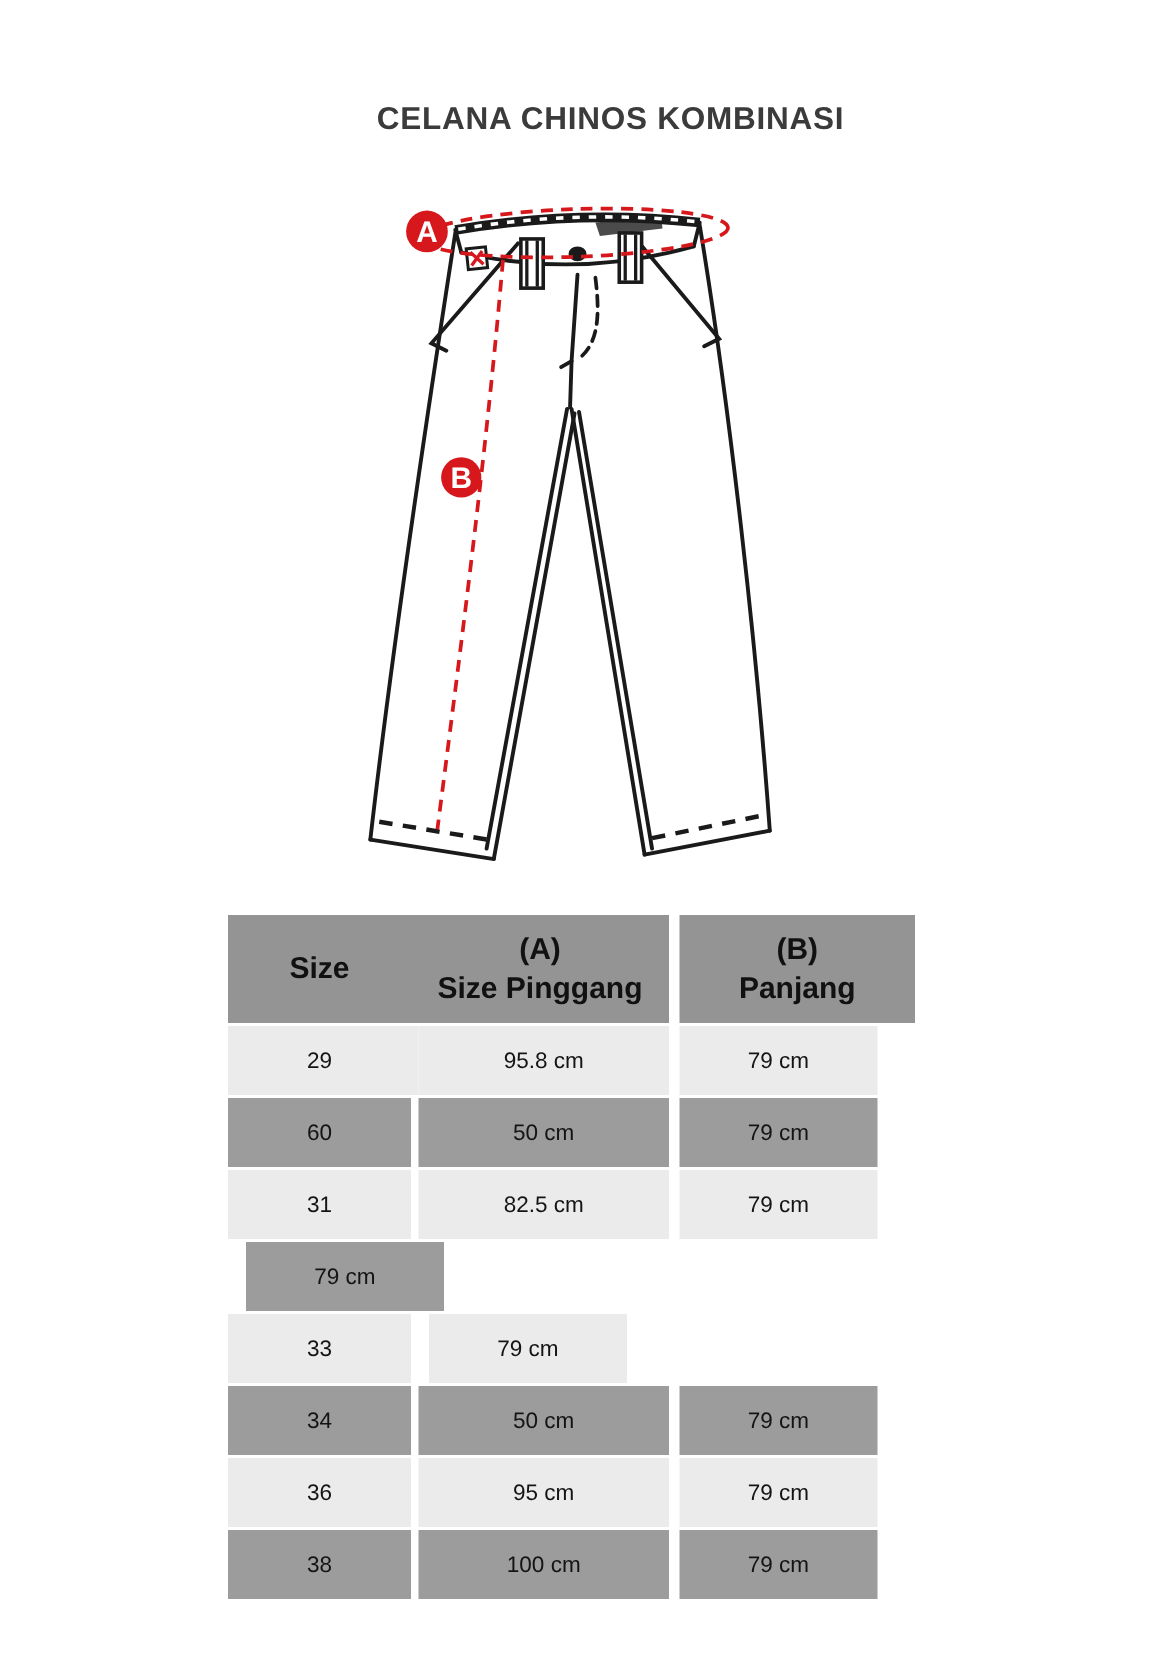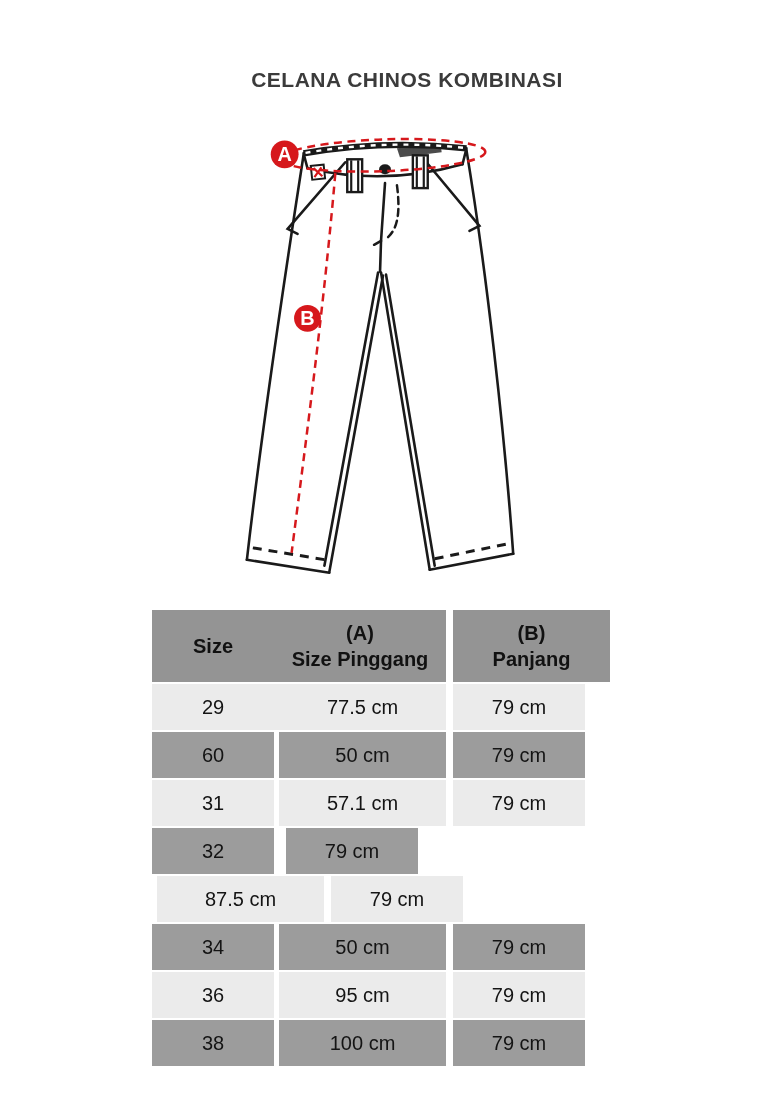--- a/index.html
+++ b/index.html
@@ -40,21 +40,21 @@
     font-weight:bold; font-size:20px; line-height:1.3; color:#111;
     height:100%;
   }
   .th-size  { width:122px; }
   .th-waist { width:172px; }
   .gapA { width:5px; }
   .gapB { width:7px; }
   .trow { display:flex; height:46px; margin-top:2px; }
   .cell {
     display:flex; align-items:center; justify-content:center;
-    font-size:20px; color:#141414;
+    font-size:15px; color:#141414;
   }
   .c1 { width:122px; } .c2 { width:167px; } .c3 { width:132px; }
   .light .cell { background:var(--row-light-bg,#ebebeb); }
   .dark  .cell { background:var(--row-dark-bg,#9c9c9c); }
   .merged .gapA { background:var(--row-light-bg,#ebebeb); }
 </style>
 </head>
 <body>
 
 <div class="canvas">
@@ -137,51 +137,50 @@
       <div class="gapB"></div>
       <div class="th-block-right th">
         <span>(B)</span>
         <span>Panjang</span>
       </div>
     </div>
 
     <div class="trow light merged">
       <div class="cell c1">29</div>
       <div class="gapA"></div>
-      <div class="cell c2">77.5 cm</div>
+      <div class="cell c2">95.8 cm</div>
       <div class="gapB"></div>
       <div class="cell c3">79 cm</div>
     </div>
 
     <div class="trow dark">
       <div class="cell c1">60</div>
       <div class="gapA"></div>
       <div class="cell c2">50 cm</div>
       <div class="gapB"></div>
       <div class="cell c3">79 cm</div>
     </div>
 
     <div class="trow light">
       <div class="cell c1">31</div>
       <div class="gapA"></div>
-      <div class="cell c2">57.1 cm</div>
-      <div class="gapB"></div>
-      <div class="cell c3">79 cm</div>
-    </div>
-
-    <div class="trow dark">
-      <div class="cell c1">32</div>
+      <div class="cell c2">82.5 cm</div>
+      <div class="gapB"></div>
+      <div class="cell c3">79 cm</div>
+    </div>
+
+    <div class="trow dark">
       <div class="gapA"></div>
       <div class="gapB"></div>
       <div class="cell c3">79 cm</div>
     </div>
 
     <div class="trow light">
-      <div class="gapA"></div>
-      <div class="cell c2">87.5 cm</div>
+      <div class="cell c1">33</div>
+      <div class="gapA"></div>
       <div class="gapB"></div>
       <div class="cell c3">79 cm</div>
     </div>
 
     <div class="trow dark">
       <div class="cell c1">34</div>
       <div class="gapA"></div>
       <div class="cell c2">50 cm</div>
       <div class="gapB"></div>
       <div class="cell c3">79 cm</div>

